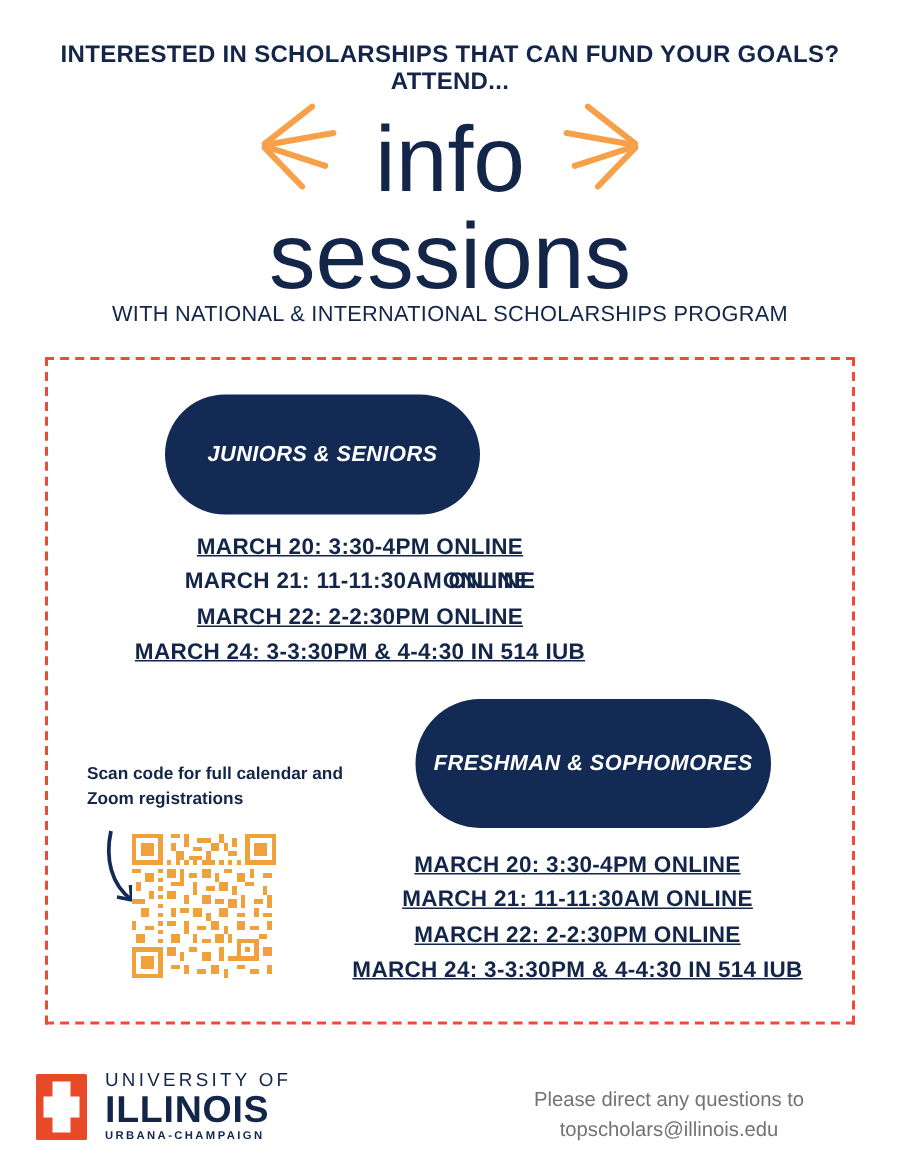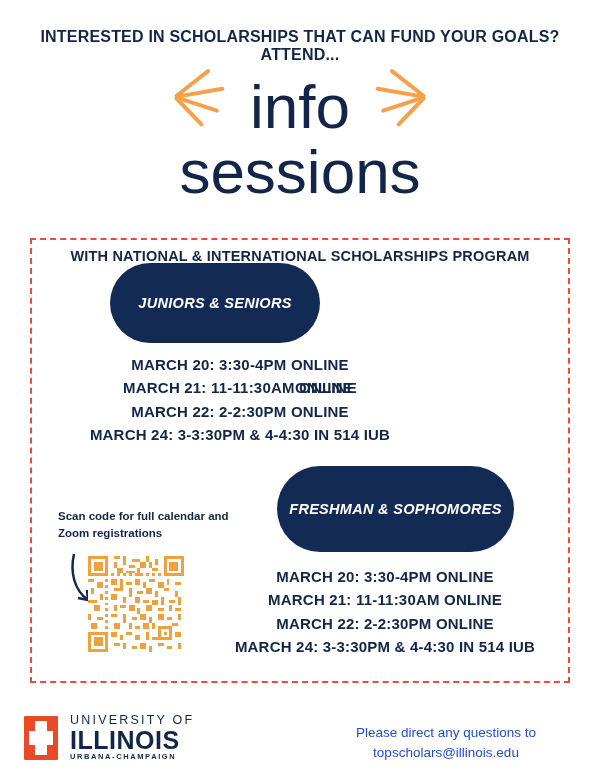--- a/index.html
+++ b/index.html
@@ -62,25 +62,24 @@
     transform-origin: left center;
   }
 
   .subhead {
     position: absolute;
     top: 202px;
     left: 0;
     width: 600px;
     text-align: center;
     font-size: 14.5px;
-    font-weight: bold;
+    font-weight: normal;
     color: #13264a;
     text-transform: uppercase;
     letter-spacing: 0.2px;
-    margin-top: 46px;
   }
 
   
   .panel {
     position: absolute;
     left: 30px;
     top: 238px;
     width: 540px;
     height: 445px;
     border: 2px dashed #ef4a36;
@@ -121,20 +120,21 @@
     position: absolute;
     font-size: 15px;
     font-weight: bold;
     color: #13264a;
     line-height: 1.55;
     text-transform: uppercase;
     letter-spacing: 0.2px;
   }
   .sessions div {
     white-space: nowrap;
+    text-decoration: underline;
   }
   .sessions-js {
     left: 0;
     top: 353px;
     width: 600px;
     text-align: center;
     padding-right: 120px;
     box-sizing: border-box;
   }
   .sessions-fs {
@@ -240,21 +240,21 @@
     font-weight: bold;
   }
 
   .footer-contact {
     position: absolute;
     right: 24px;
     top: 723px;
     width: 260px;
     text-align: center;
     font-size: 13.5px;
-    color: #1d4ed8;
+    color: #737373;
     line-height: 1.5;
   }
 </style>
 </head>
 <body>
 
 <div class="headline">INTERESTED IN SCHOLARSHIPS THAT CAN FUND YOUR GOALS? ATTEND...</div>
 
 <div class="title-block">
   <span class="script-info">info</span>

